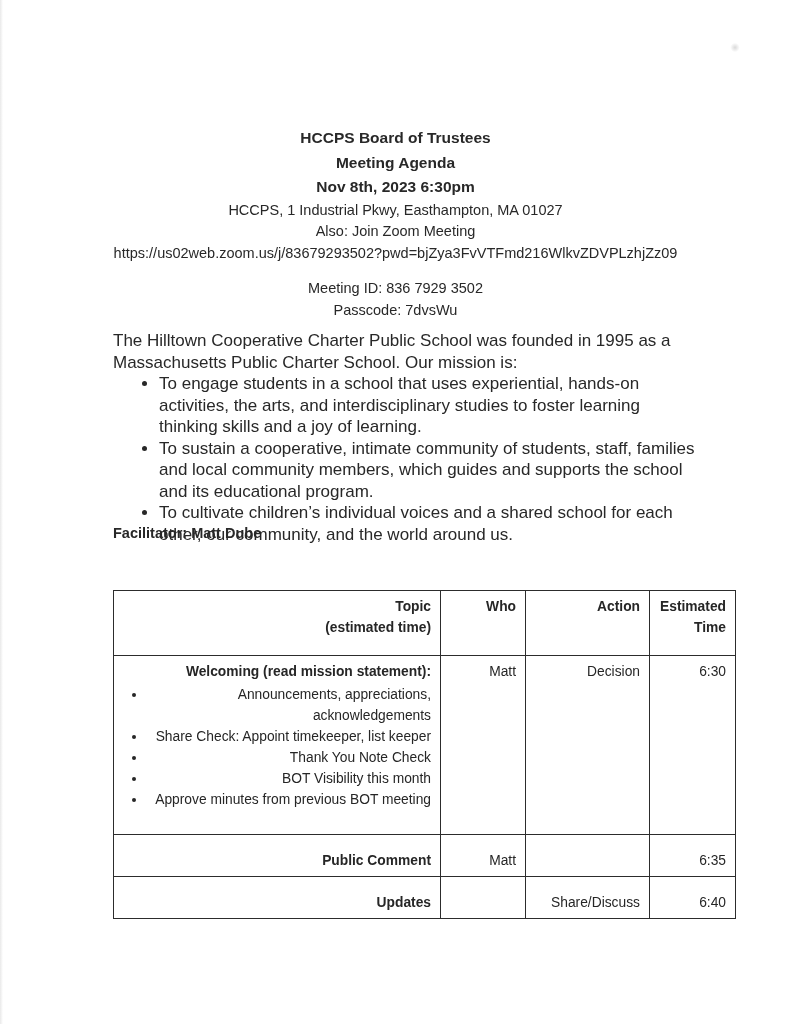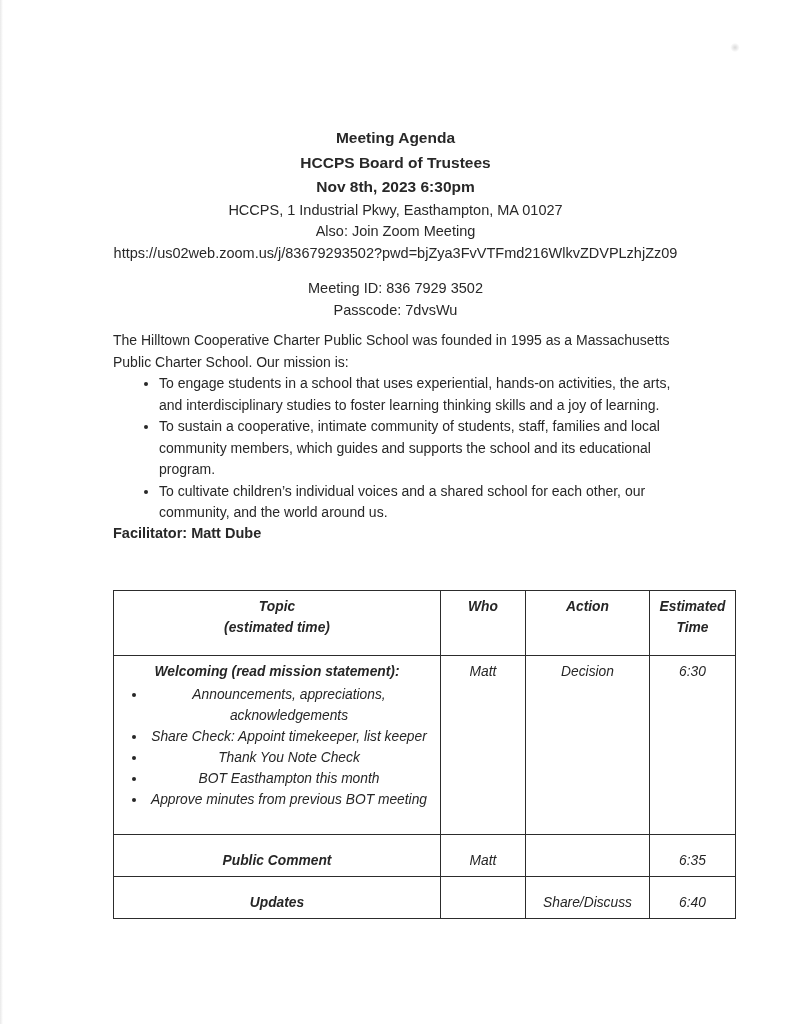--- a/index.html
+++ b/index.html
@@ -16,58 +16,57 @@
   .smudge{position:absolute;left:730px;top:43px;width:10px;height:9px;border-radius:50%;
     background:radial-gradient(circle,#d9d9d9 0%,rgba(255,255,255,0) 70%);}
 
   
   .doc-header{position:absolute;top:126px;left:0;width:791px;text-align:center;}
   .doc-header .t{font-weight:bold;font-size:15.5px;line-height:24.5px;}
   .doc-header .s{font-size:14.5px;line-height:21.5px;}
   .doc-header .gap{margin-top:14px;}
 
   
-  .intro{position:absolute;top:330px;left:113px;width:582px;font-size:14px;line-height:21.5px;}
+  .intro{position:absolute;top:330px;left:113px;width:582px;font-size:17px;line-height:21.5px;}
   .intro p{margin:0;}
   .intro ul{margin:0;padding-left:46px;}
   .intro li{margin:0;}
 
   .facilitator{position:absolute;top:525px;left:113px;font-size:14.5px;font-weight:bold;}
 
   
   table.agenda{
     position:absolute;top:590px;left:113px;
     width:622px;border-collapse:collapse;table-layout:fixed;
     font-size:13.8px;line-height:21px;color:#262626;
   }
   .agenda th,.agenda td{
     border:1.5px solid #2c2c2c;
-    vertical-align:top;text-align:center;
+    vertical-align:top;text-align:right;
     padding:5px 9px;
-    font-style:italic;
   }
   .agenda thead th{font-weight:bold;height:54px;}
   .prewrap{white-space:pre-line;}
   .topic-cell{height:168px;}
   .row-title{font-weight:bold;}
   .cell-list{margin:2px 0 0 0;padding-left:24px;}
   .cell-list li{margin:0;}
   .va-bottom{vertical-align:bottom;padding-bottom:7px;}
   .small-row td{padding:16px 9px 6px;line-height:19px;}
 </style>
 </head>
 <body>
 
 <div class="page">
   <div class="scan-edge"></div>
   <div class="smudge"></div>
 
   <header class="doc-header">
+    <div class="t">HCCPS Board of Trustees</div>
     <div class="t">Meeting Agenda</div>
-    <div class="t">HCCPS Board of Trustees</div>
     <div class="t">Nov 8th, 2023 6:30pm</div>
     <div class="s">HCCPS, 1 Industrial Pkwy, Easthampton, MA 01027</div>
     <div class="s">Also: Join Zoom Meeting</div>
     <div class="s">https://us02web.zoom.us/j/83679293502?pwd=bjZya3FvVTFmd216WlkvZDVPLzhjZz09</div>
     <div class="s gap">Meeting ID: 836 7929 3502</div>
     <div class="s">Passcode: 7dvsWu</div>
   </header>
 
   <section class="intro">
     <p>The Hilltown Cooperative Charter Public School was founded in 1995 as a Massachusetts Public Charter School. Our mission is:</p>
@@ -98,21 +97,21 @@
       </tr>
     </thead>
     <tbody>
       <tr>
         <td class="topic-cell">
           <div class="row-title">Welcoming (read mission statement):</div>
           <ul class="cell-list">
             <li>Announcements, appreciations, acknowledgements</li>
             <li>Share Check: Appoint timekeeper, list keeper</li>
             <li>Thank You Note Check</li>
-            <li>BOT Easthampton this month</li>
+            <li>BOT Visibility this month</li>
             <li>Approve minutes from previous BOT meeting</li>
           </ul>
         </td>
         <td>Matt</td>
         <td class="va-bottom">Decision</td>
         <td>6:30</td>
       </tr>
       <tr class="small-row">
         <td class="row-title">Public Comment</td>
         <td>Matt</td>

